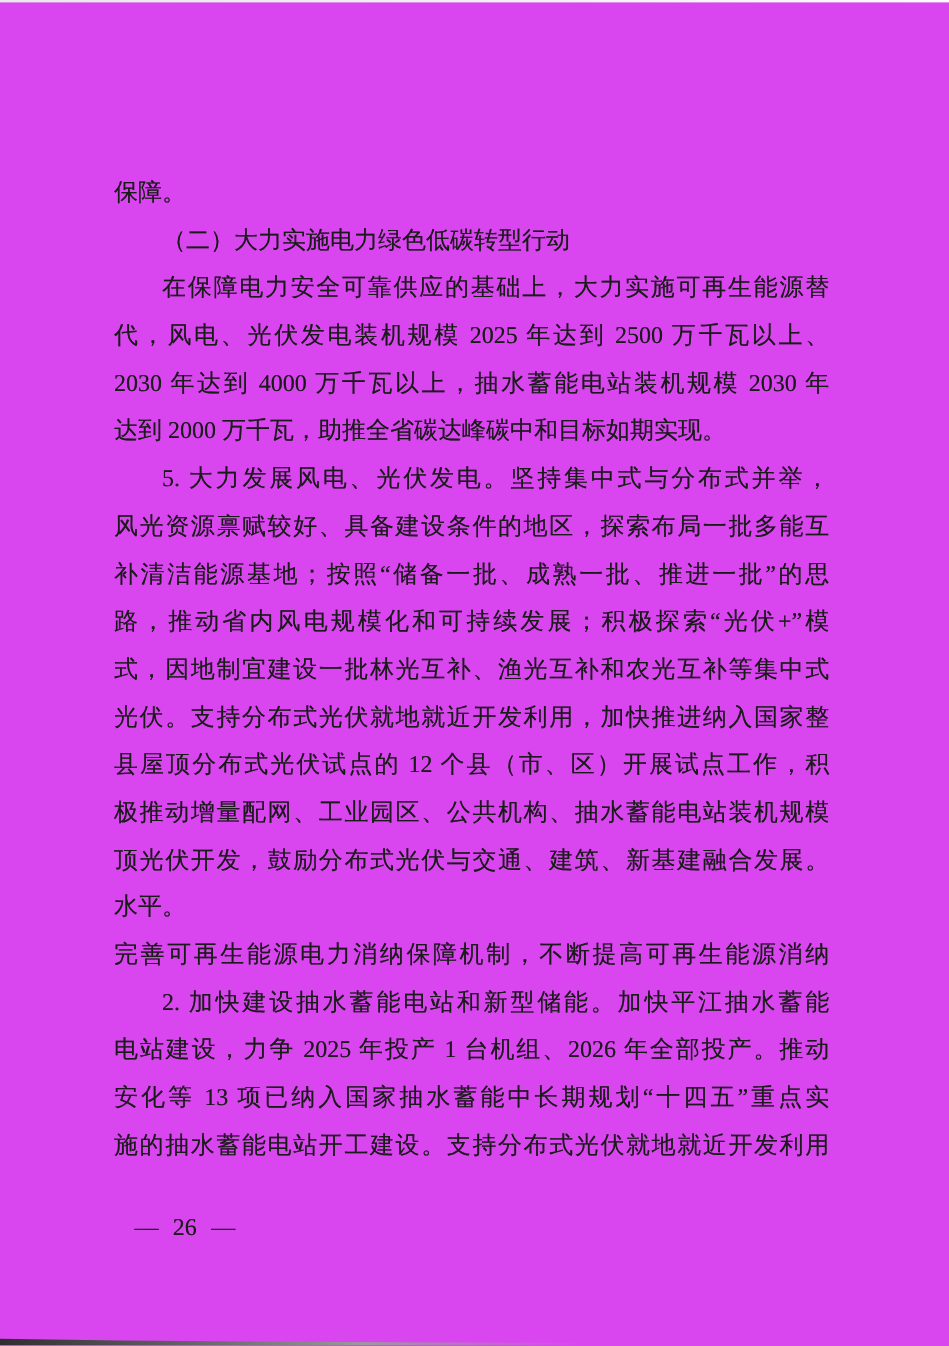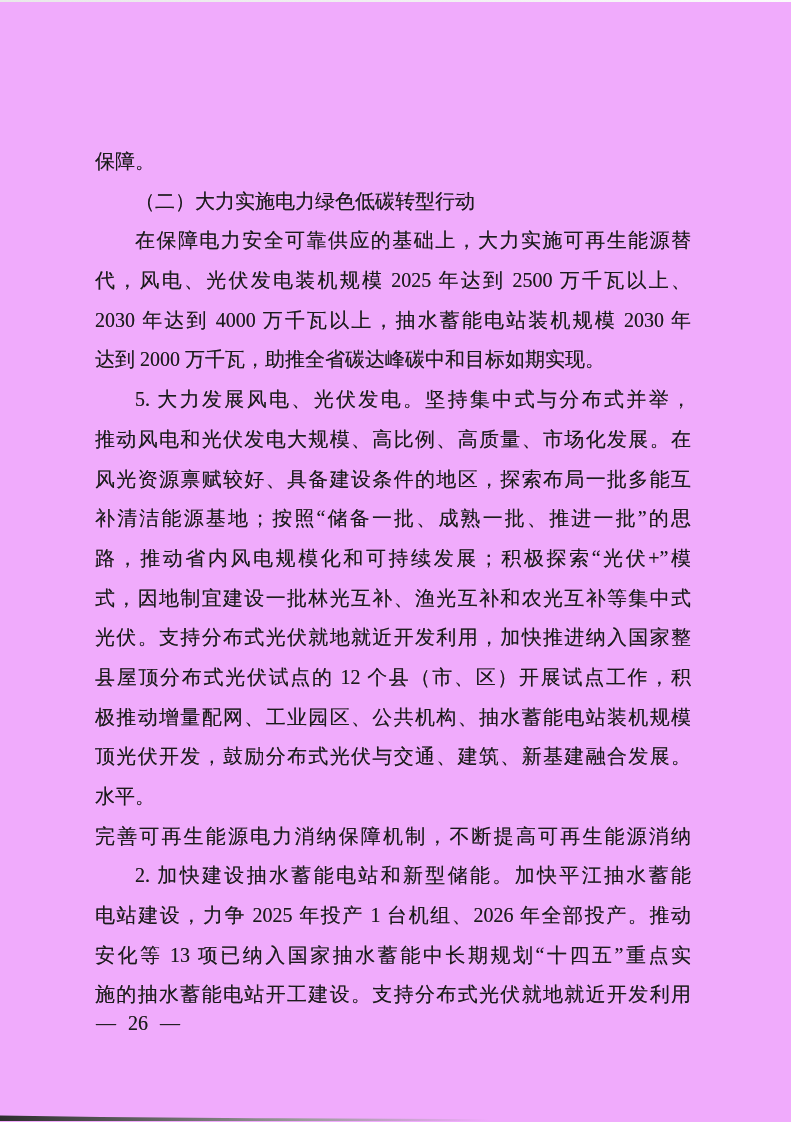--- a/index.html
+++ b/index.html
@@ -4,21 +4,21 @@
 <style>
   html, body {
     margin: 0;
     padding: 0;
     background: #ffffff;
   }
   .page {
     position: relative;
     width: 791px;
     height: 1122px;
-    background: #f0abfc;
+    background: #d946ef;
     overflow: hidden;
     font-family: "Liberation Serif", "DejaVu Serif", serif;
     color: #1b1b1b;
   }
   
   .top-edge {
     position: absolute;
     top: 0; left: 0;
     width: 100%;
     height: 2px;
@@ -43,21 +43,21 @@
     text-justify: inter-character;
   }
   .ln.indent {
     text-indent: 2em;
   }
   .ln.heading {
     font-weight: normal;
   }
   .page-number {
     position: absolute;
-    left: 96px;
+    left: 112px;
     top: 1003px;
     height: 40px;
     line-height: 40px;
     font-size: 20px;
     word-spacing: 7px;
     text-shadow: 0 0 0.5px rgba(20,20,20,0.55);
   }
   
   .scan-shadow {
     position: absolute;
@@ -76,21 +76,20 @@
   <div class="top-edge"></div>
 
   <div class="textblock">
     <div class="ln">保障。</div>
     <div class="ln heading indent">（二）大力实施电力绿色低碳转型行动</div>
     <div class="ln jf indent">在保障电力安全可靠供应的基础上，大力实施可再生能源替</div>
     <div class="ln jf">代，风电、光伏发电装机规模 2025 年达到 2500 万千瓦以上、</div>
     <div class="ln jf">2030 年达到 4000 万千瓦以上，抽水蓄能电站装机规模 2030 年</div>
     <div class="ln">达到 2000 万千瓦，助推全省碳达峰碳中和目标如期实现。</div>
     <div class="ln jf indent">5. 大力发展风电、光伏发电。坚持集中式与分布式并举，</div>
-    <div class="ln jf">推动风电和光伏发电大规模、高比例、高质量、市场化发展。在</div>
     <div class="ln jf">风光资源禀赋较好、具备建设条件的地区，探索布局一批多能互</div>
     <div class="ln jf">补清洁能源基地；按照“储备一批、成熟一批、推进一批”的思</div>
     <div class="ln jf">路，推动省内风电规模化和可持续发展；积极探索“光伏+”模</div>
     <div class="ln jf">式，因地制宜建设一批林光互补、渔光互补和农光互补等集中式</div>
     <div class="ln jf">光伏。支持分布式光伏就地就近开发利用，加快推进纳入国家整</div>
     <div class="ln jf">县屋顶分布式光伏试点的 12 个县（市、区）开展试点工作，积</div>
     <div class="ln jf">极推动增量配网、工业园区、公共机构、抽水蓄能电站装机规模</div>
     <div class="ln jf">顶光伏开发，鼓励分布式光伏与交通、建筑、新基建融合发展。</div>
     <div class="ln">水平。</div>
     <div class="ln jf">完善可再生能源电力消纳保障机制，不断提高可再生能源消纳</div>

